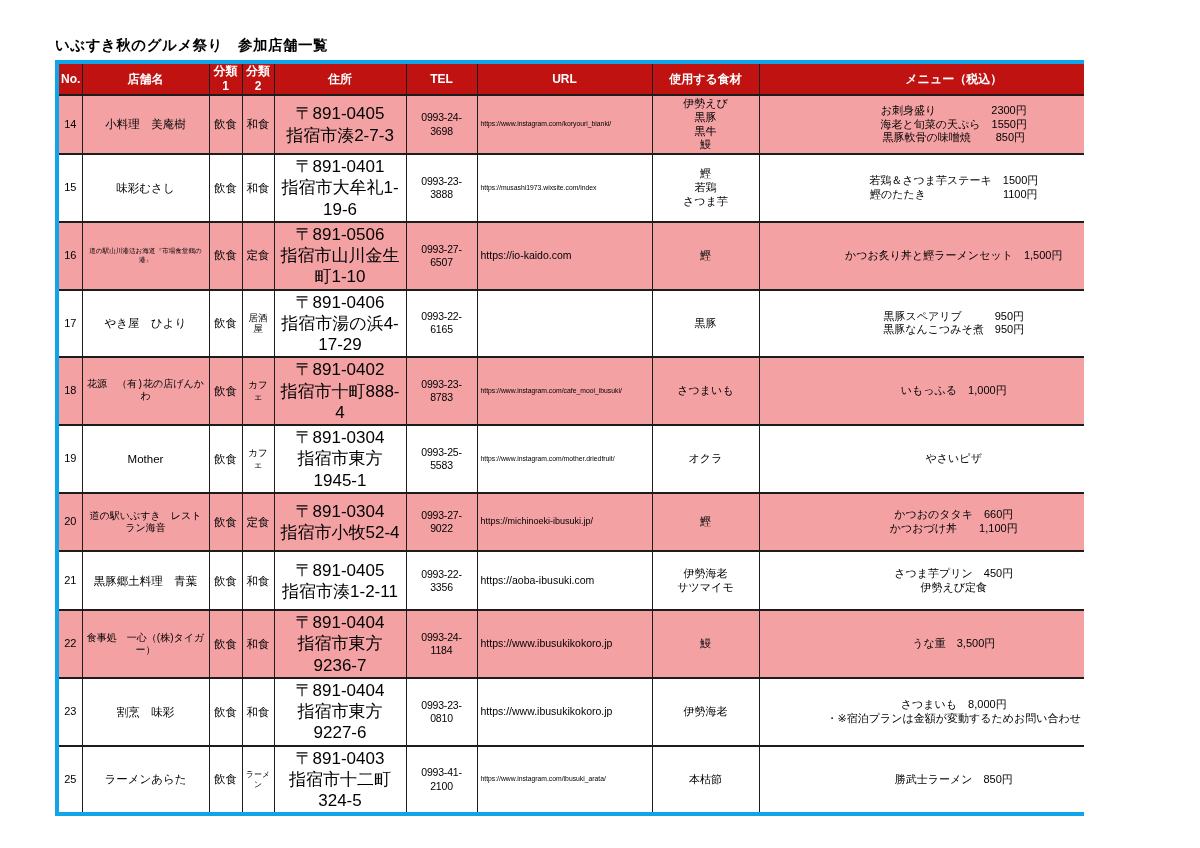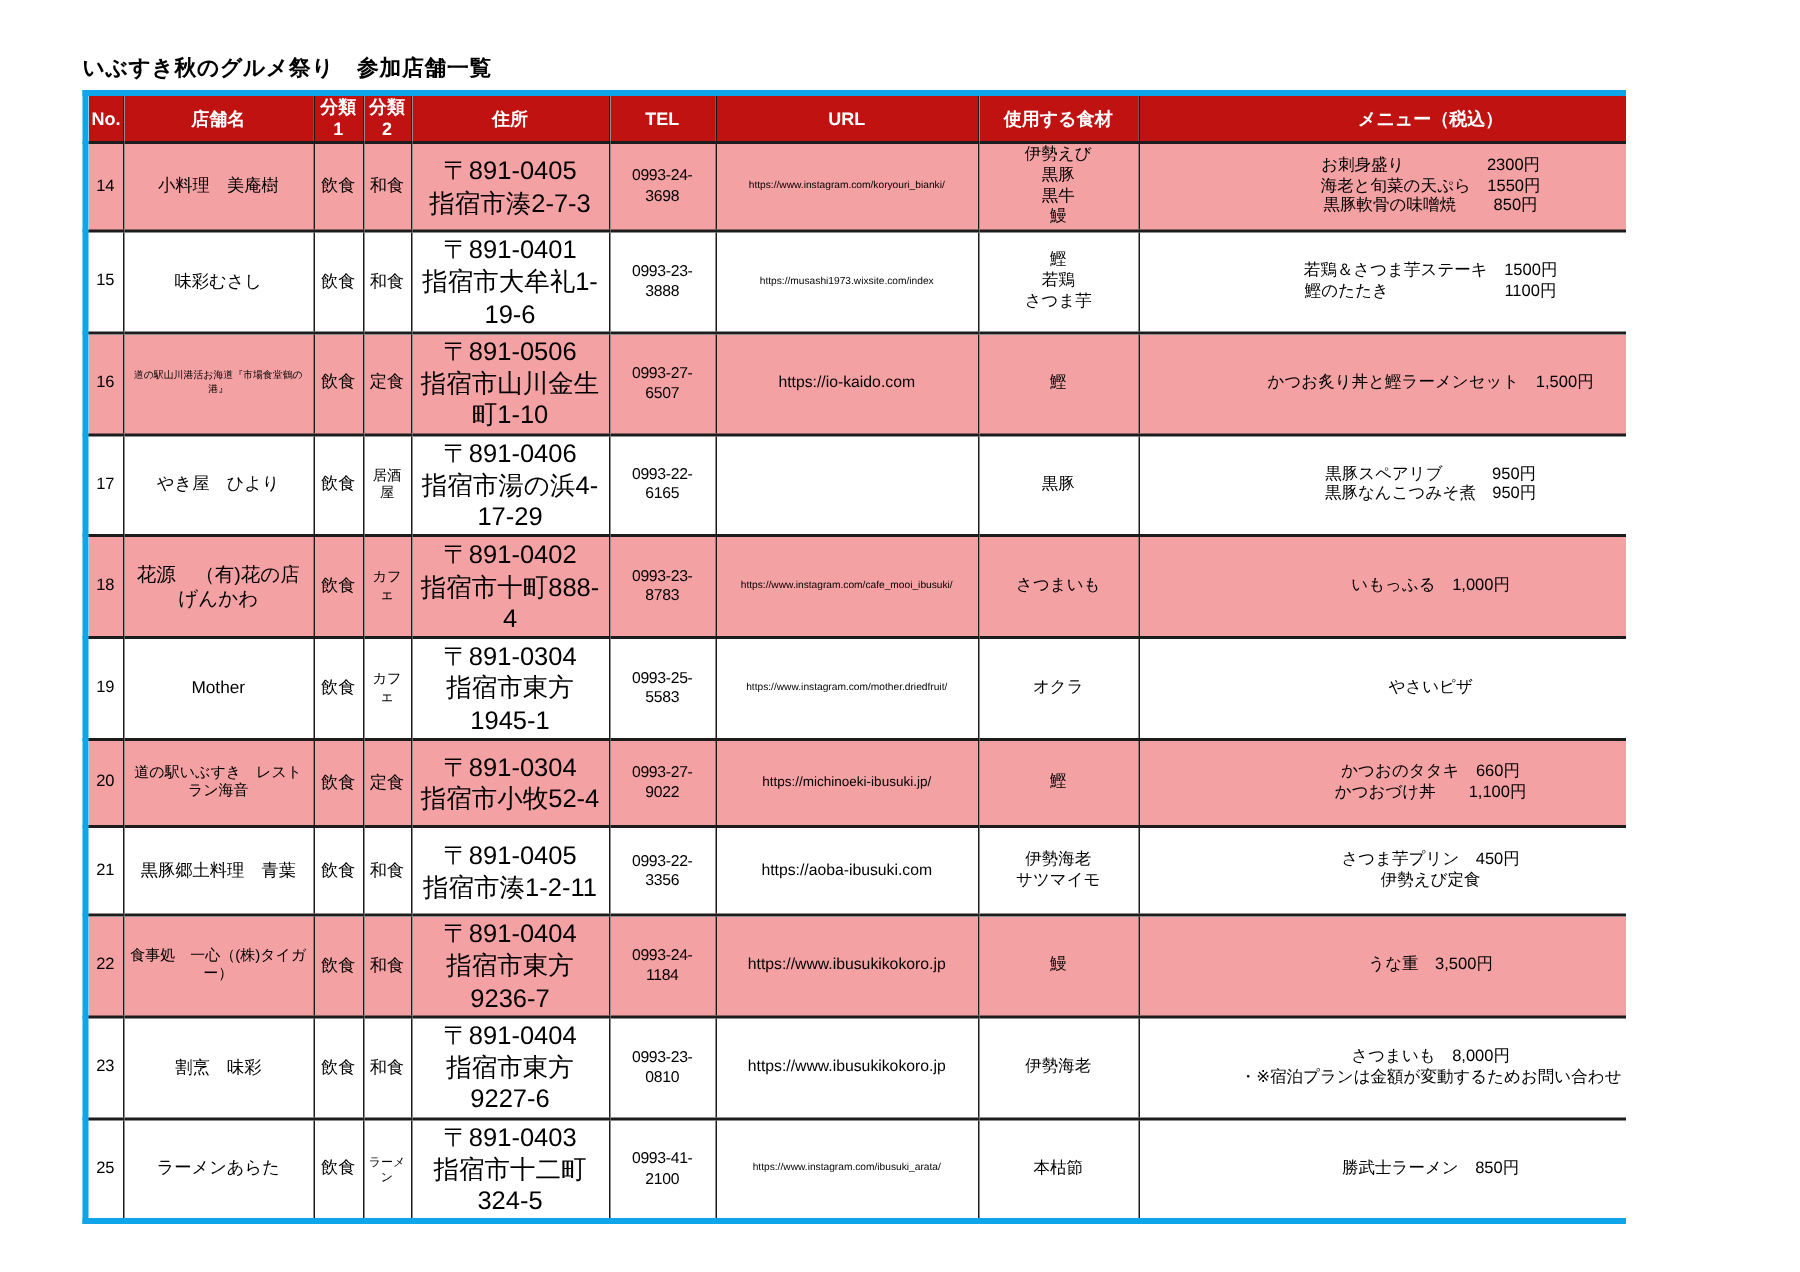--- a/index.html
+++ b/index.html
@@ -48,29 +48,29 @@
     height:17px;
     padding:0 2px;
     text-align:center;
   }
   tbody tr{height:58.7px;}
   tbody tr.pink td{background:var(--row-pink,#f4a1a4);}
   tbody tr.white td{background:var(--row-white,#ffffff);}
   td{font-size:11px;}
   .c-no{text-align:center;}
   .c-name{text-align:center;font-size:11.5px;}
-  .c-name.md{font-size:13px;}
+  .c-name.md{font-size:10px;font-family:Liberation Mono, monospace;}
   .c-name.sm{font-size:10px;}
   .c-name.xs{font-size:6.6px;}
   .c-class1,.c-class2{text-align:center;font-size:11.5px;}
   .c-class2.sm{font-size:9.5px;margin-left:40px;}
   .c-class2.xs{font-size:8px;}
   .c-addr{text-align:center;font-size:17px;}
   .c-tel{text-align:center;font-size:10.5px;letter-spacing:-0.2px;padding:1px 13px;}
-  .c-url{text-align:center;font-size:10.5px;}
+  .c-url{font-size:10.5px;}
   .c-url.sm{font-size:9px;}
   .c-url.xs{font-size:6.8px;}
   .c-ing{text-align:center;font-size:11px;margin-top:23px;}
   .c-menu{text-align:center;font-size:11px;}
 </style>
 </head>
 <body>
 
 <div class="sheet">
 

